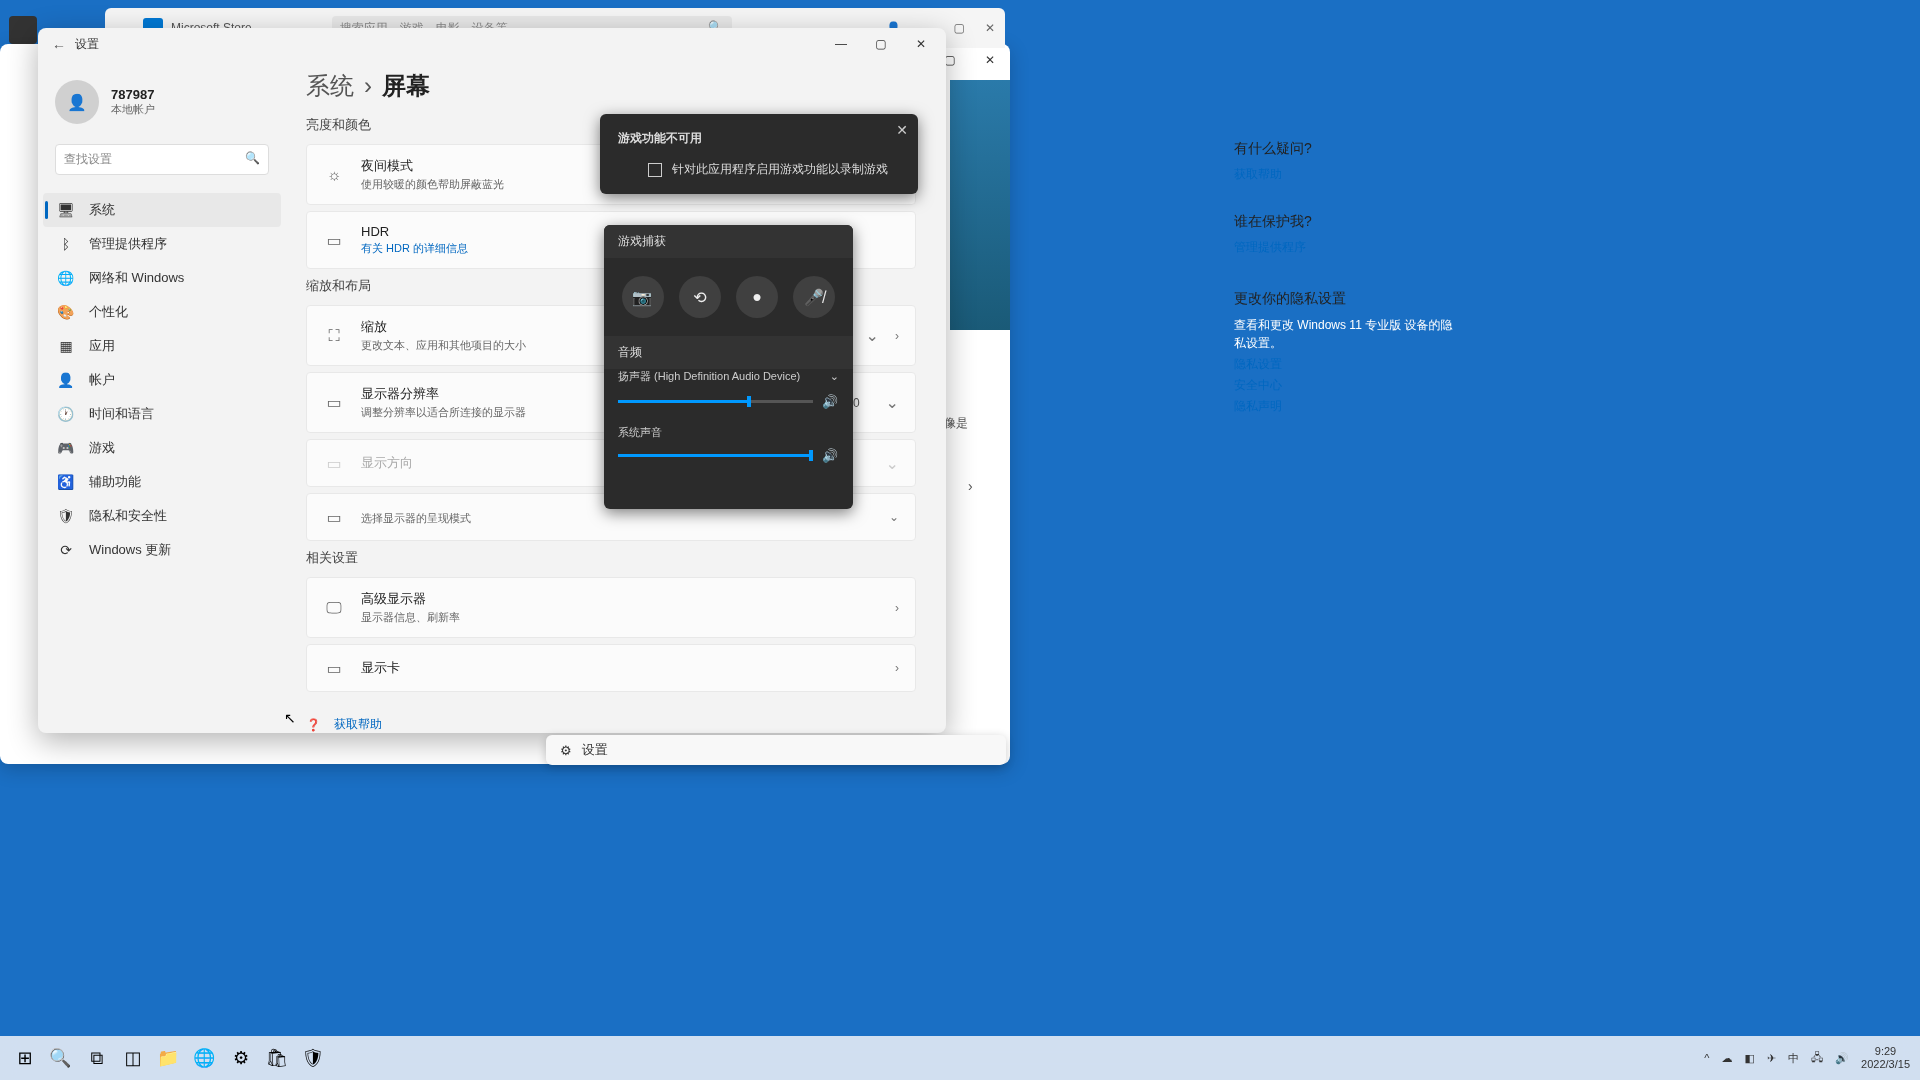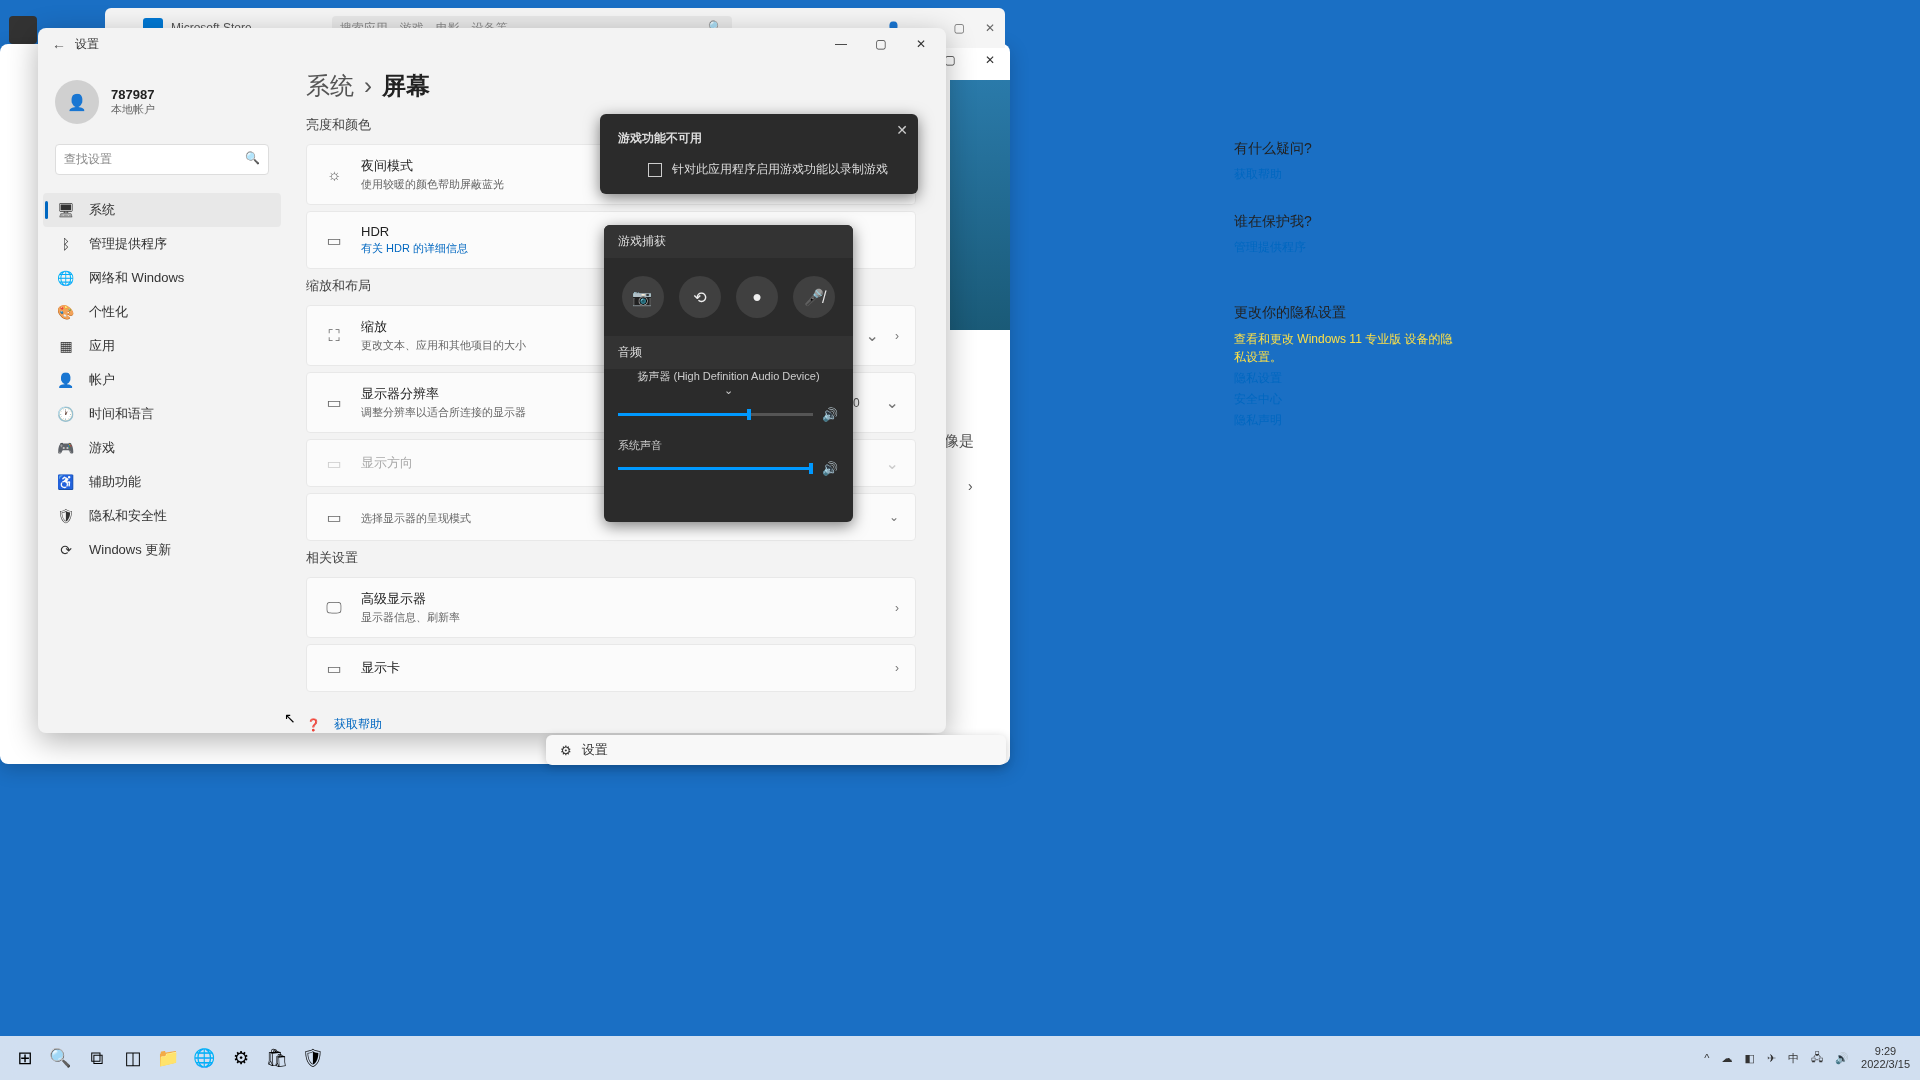--- a/index.html
+++ b/index.html
@@ -58,36 +58,36 @@
 .card.disabled .card-title { color: #aaa; }
 .res-value { color: #555; font-size: 12px; margin-right: 10px; }
 .help-links { margin-top: 20px; }
 .help-link { display: flex; align-items: center; gap: 10px; padding: 4px 0; font-size: 12px; color: #0067c0; cursor: pointer; }
 .help-link .hicon { width: 18px; color: #555; }
 
 
 .security-window { position: absolute; top: 60px; right: 462px; width: 1008px; height: 720px; background: #fff; border-radius: 8px; box-shadow: 0 5px 20px rgba(0,0,0,0.2); }
 .sec-section-title { font-size: 14px; color: #222; margin-bottom: 8px; }
 .sec-link { font-size: 12px; color: #0067c0; cursor: pointer; margin-top: 4px; display: block; }
-.sec-text { font-size: 12px; color: #fde047; line-height: 1.5; }
+.sec-text { font-size: 12px; color: #ffffff; line-height: 1.5; }
 .sec-win-ctrls { position: absolute; top: 0; right: 0; display: flex; }
 
 
 .gamebar-notice { position: absolute; top: 114px; left: 600px; width: 318px; background: #2b2b2b; border-radius: 6px; padding: 16px 18px; color: #ddd; font-size: 12px; box-shadow: 0 4px 15px rgba(0,0,0,0.5); }
 .gamebar-notice .close-x { position: absolute; top: 8px; right: 10px; color: #ccc; cursor: pointer; font-size: 14px; }
 .gamebar-notice .notice-title { margin-bottom: 14px; font-weight: bold; }
 .gamebar-notice .cb-row { display: flex; align-items: center; gap: 10px; padding-left: 30px; }
 .gamebar-notice .cb { width: 14px; height: 14px; border: 1.5px solid #ccc; }
 
 .capture-panel { position: absolute; top: 225px; left: 604px; width: 249px; background: #2b2b2b; border-radius: 6px; color: #ddd; box-shadow: 0 4px 15px rgba(0,0,0,0.5); padding-bottom: 30px; }
 .panel-header { padding: 8px 14px; font-size: 12px; background: #333; border-radius: 6px 6px 0 0; }
 .capture-btns { display: flex; justify-content: space-around; padding: 18px 10px; }
 .cap-btn { width: 42px; height: 42px; background: #404040; border-radius: 50%; display: flex; align-items: center; justify-content: center; color: #eee; cursor: pointer; font-size: 16px; }
 .audio-section { padding: 0 14px; }
-.audio-device { display: flex; align-items: center; justify-content: space-between; font-size: 11px; color: #ccc; margin-bottom: 10px; flex-direction: column; }
+.audio-device { display: flex; align-items: center; justify-content: space-between; font-size: 11px; color: #ccc; margin-bottom: 10px; }
 .slider-row { display: flex; align-items: center; gap: 10px; margin-bottom: 16px; }
 .slider { flex: 1; height: 3px; background: #555; position: relative; }
 .slider .fill { position: absolute; top: 0; left: 0; height: 100%; background: #0099ff; }
 .slider .thumb { position: absolute; top: -4px; width: 4px; height: 11px; background: #0099ff; }
 .vol-icon { color: #ccc; font-size: 13px; }
 .sys-sound-label { font-size: 11px; color: #ccc; margin-bottom: 8px; }
 
 
 .search-popup { position: absolute; top: 735px; left: 546px; width: 460px; height: 30px; background: #f8f8f8; border-radius: 6px; box-shadow: 0 2px 10px rgba(0,0,0,0.2); display: flex; align-items: center; padding: 0 14px; gap: 10px; font-size: 13px; color: #333; }
 
@@ -151,29 +151,29 @@
     <div class="win-ctrl">―</div>
     <div class="win-ctrl">▢</div>
     <div class="win-ctrl close">✕</div>
   </div>
   <div style="position:absolute; top:46px; left:968px; font-size:14px; color:#555;">›</div>
   <div style="position:absolute; top:100px; left:968px; font-size:16px; color:#555;">⊞</div>
 </div>
 
 <div class="bg-image"></div>
 
-<div style="position:absolute; top:432px; left:944px; font-size:15px; color:#555;">像是</div>
+<div style="position:absolute; top:415px; left:944px; font-size:12px; color:#555;">像是</div>
 <div style="position:absolute; top:478px; left:968px; font-size:14px; color:#555;">›</div>
 
 <div style="position:absolute; top:140px; left:1234px; width:220px;">
   <div style="margin-bottom:30px;">
     <div class="sec-section-title">有什么疑问?</div>
     <a class="sec-link">获取帮助</a>
   </div>
-  <div style="margin-bottom:48px;">
+  <div style="margin-bottom:34px;">
     <div class="sec-section-title">谁在保护我?</div>
     <a class="sec-link">管理提供程序</a>
   </div>
   <div>
     <div class="sec-section-title">更改你的隐私设置</div>
     <div class="sec-text">查看和更改 Windows 11 专业版 设备的隐私设置。</div>
     <a class="sec-link">隐私设置</a>
     <a class="sec-link">安全中心</a>
     <a class="sec-link">隐私声明</a>
   </div>

